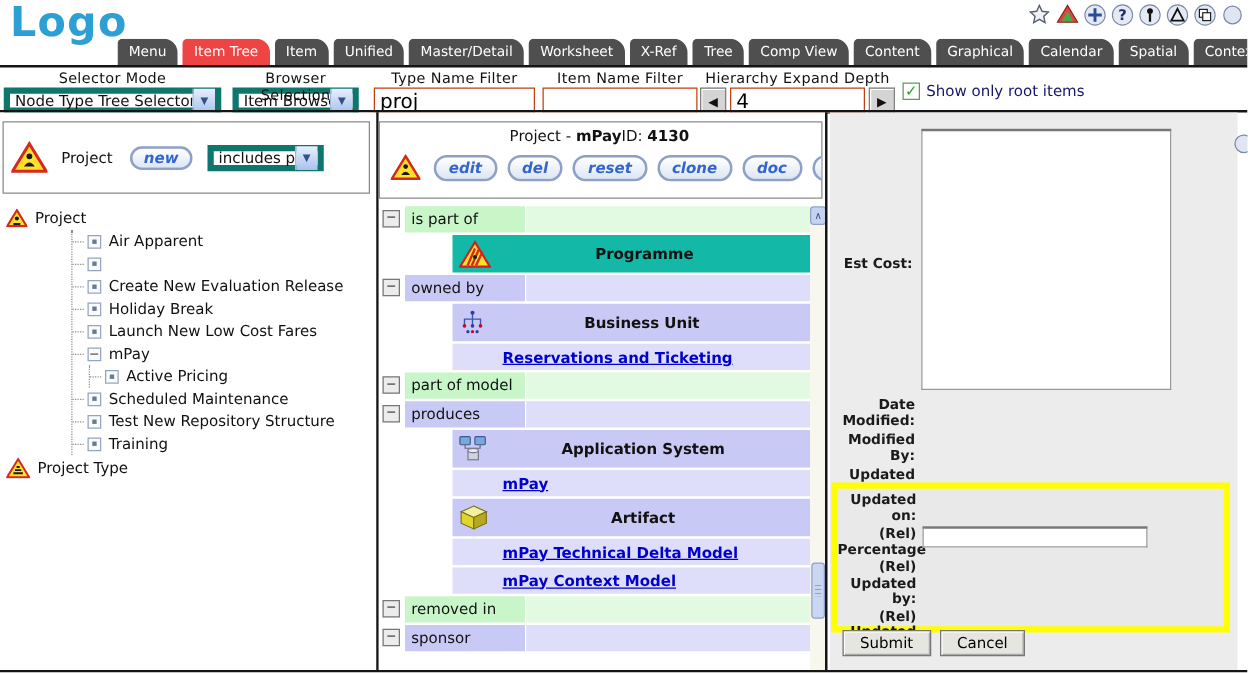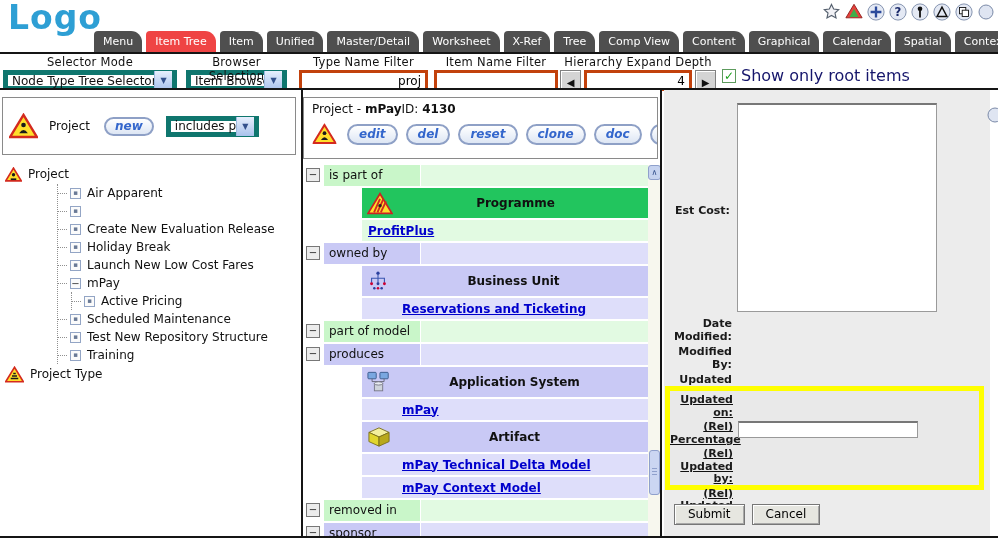--- a/index.html
+++ b/index.html
@@ -14,25 +14,25 @@
   .tab{background:#4f4f4f;color:#fff;font-size:11px;padding:4px 9px 4px;border-radius:4px 11px 0 0;cursor:default;flex:0 0 auto;}
   .tab.active{background:#ef4444;}
   .hline{left:0;right:0;height:2px;background:#151515;}
   .h1{top:52px;} .h2{top:88px;} .h3{top:536px;}
   
   .fgroup{position:absolute;top:55px;}
   .flabel{display:block;text-align:center;font-size:11.5px;letter-spacing:.3px;margin-bottom:2px;height:13px;}
   .xpsel{box-sizing:border-box;border:5px solid #0f766e;background:#fff;height:21px;display:flex;align-items:center;}
   .xpsel .val{flex:1;padding-left:4px;white-space:nowrap;overflow:hidden;}
   .xpsel .arr{width:17px;height:19px;background:linear-gradient(#e7effd,#a9c2ec);border-left:1px solid #9db9df;color:#33508c;font-size:8px;display:flex;align-items:center;justify-content:center;}
-  .xpinput{box-sizing:border-box;border:3px solid #c2410c;height:21px;font-size:12px;padding:2px 4px;font-family:inherit;background:#fff;text-align:right;}
+  .xpinput{box-sizing:border-box;border:1px solid #c2410c;height:21px;font-size:16px;padding:2px 4px;font-family:inherit;background:#fff;}
   .spin{width:20px;height:23px;background:#d4d4d4;border:1px solid #808080;box-shadow:inset 1px 1px 0 #fff;font-size:10px;display:flex;align-items:center;justify-content:center;color:#111;}
   .cbrow{display:flex;align-items:center;gap:5px;}
   .cb{width:14px;height:14px;box-sizing:border-box;border:1px solid #5d9b5d;background:#fff;color:#1ca21c;font-size:12px;line-height:12px;text-align:center;font-weight:bold;}
-  .cblabel{font-size:16px;color:#16166b;}
+  .cblabel{font-size:12px;color:#16166b;}
   
   .vline{top:90px;height:446px;width:2px;background:#151515;}
   .v1{left:301px;} .v2{left:660px;}
   .left-panel{left:0;top:90px;width:301px;height:446px;background:#fff;overflow:hidden;}
   .mid-panel{left:303px;top:90px;width:357px;height:446px;background:#fff;overflow:hidden;}
   .right-panel{left:664px;top:90px;width:326px;height:446px;background:#ececec;overflow:hidden;}
   
   .lp-header{position:absolute;left:2px;top:7px;width:294px;height:58px;border:1px solid #8a8a8a;display:flex;align-items:center;box-sizing:border-box;}
   .lp-header .icon{margin-left:6px;display:flex;}
   .lp-type{margin-left:11px;}
@@ -42,47 +42,47 @@
   .tree{position:absolute;left:4px;top:74px;right:0;}
   .tree-root{display:flex;align-items:center;height:20px;gap:6px;padding-left:1px;}
   .tree-kids{margin-left:53px;border-left:1px dotted #909090;}
   .tree-kids .tree-kids{margin-left:13px;}
   .tree-item{height:18px;display:flex;align-items:center;}
   .stub{width:9px;border-top:1px dotted #909090;margin-right:3px;flex:0 0 auto;}
   .expander{width:11px;height:11px;box-sizing:border-box;border:1px solid #93a5c5;background:#fbfbfb;font-size:7px;line-height:9px;text-align:center;color:#6a7a96;margin-right:6px;flex:0 0 auto;}
   .expander.minus{font-size:10px;color:#333;}
   
   .mp-header{position:absolute;left:0;top:7px;width:355px;height:62px;border:1px solid #8a8a8a;box-sizing:border-box;overflow:hidden;}
-  .mp-line1{display:flex;justify-content:flex-start;padding:4px 10px 2px 8px;}
+  .mp-line1{display:flex;justify-content:center;padding:4px 10px 2px 8px;}
   .mp-line2{display:flex;align-items:center;gap:8px;padding:3px 0 0 6px;white-space:nowrap;}
   .relations{position:absolute;left:2px;top:75px;width:343px;}
   .rel-label-row{display:flex;height:21px;margin-bottom:2px;}
   .minusbox{width:14px;height:14px;box-sizing:border-box;margin:3px 4px 0 1px;border:1px solid #777;background:#ececec;font-size:10px;line-height:11px;text-align:center;color:#222;flex:0 0 auto;}
   .rel-label{width:96px;font-size:12px;padding:3px 0 0 5px;box-sizing:border-box;flex:0 0 auto;}
   .rel-fill{flex:1;margin-left:1px;}
   .t-green .rel-label{background:#c9f6c9;} .t-green .rel-fill{background:#e2fae2;}
   .t-blue .rel-label{background:#c9c9f5;} .t-blue .rel-fill{background:#dedefa;}
   .rel-type-row{margin-left:57px;height:30px;margin-bottom:2px;display:flex;align-items:center;}
-  .rel-type-row.t-green{background:#22c55e;} .rel-type-row.t-blue{background:#c9c9f5;}
+  .rel-type-row.t-green{background:#14b8a6;} .rel-type-row.t-blue{background:#c9c9f5;}
   .rel-type-icon{margin-left:5px;display:flex;flex:0 0 auto;}
   .rel-type-name{flex:1;text-align:center;font-weight:bold;font-size:12px;padding-right:10px;}
   .rel-link-row{margin-left:57px;height:21px;margin-bottom:2px;display:flex;align-items:center;padding-left:6px;box-sizing:border-box;}
   .rel-link-row.t-green{background:#e2fae2;} .rel-link-row.t-blue{background:#dedefa;padding-left:40px;}
   .rel-link{font-weight:bold;font-size:12px;color:#0000cc;text-decoration:underline;cursor:pointer;}
   .mid-scroll{position:absolute;left:345px;top:75px;width:13px;height:371px;background:#f7f7ee;}
   .scroll-up{height:15px;background:#c6d3f0;border:1px solid #8fa0cc;border-radius:3px;color:#33508c;font-size:8px;display:flex;align-items:center;justify-content:center;box-sizing:border-box;}
   .scroll-thumb{position:absolute;top:285px;left:1px;width:11px;height:45px;background:#cbd6f2;border:1px solid #8fa0cc;border-radius:3px;box-sizing:border-box;}
   .scroll-thumb::after{content:"";position:absolute;left:2px;right:2px;top:17px;height:9px;background:repeating-linear-gradient(#8fa0cc 0 1px,transparent 1px 3px);}
   
   .ta-box{position:absolute;left:73px;top:13px;width:200px;height:209px;background:#fff;border:1px solid #9a9a9a;border-top:2px solid #777;box-sizing:border-box;resize:none;font-family:inherit;}
   .rlabel{font-weight:bold;font-size:11px;line-height:12.5px;text-align:right;color:#1a1a1a;}
   .est-label{position:absolute;left:0;top:115px;width:66px;}
   .plain-fields{position:absolute;left:0;top:228px;width:68px;}
   .plain-fields .rlabel{margin-bottom:3px;}
-  .hilite{position:absolute;left:1px;top:296px;width:319px;height:104px;border:5px solid #ffff00;background:#e9e9e9;box-sizing:border-box;padding-top:3px;text-decoration:underline;}
+  .hilite{position:absolute;left:1px;top:296px;width:319px;height:120px;border:5px solid #ffff00;background:#e9e9e9;box-sizing:border-box;padding-top:3px;}
   .hl-row{display:flex;margin-bottom:2px;}
   .hl-row .rlabel{width:63px;flex:0 0 auto;}
   .hl-input{margin-left:5px;width:180px;height:17px;box-sizing:border-box;border:1px solid #999;border-top:2px solid #777;background:#fff;font-family:inherit;font-size:11px;}
   .form-buttons{position:absolute;left:10px;top:414px;display:flex;gap:7px;}
   .btn{font-size:12px;font-family:inherit;padding:2px 13px 3px;background:#e6e6e0;border:1px solid #777;box-shadow:inset 1px 1px 0 #fff, inset -1px -1px 0 #a8a8a8;cursor:default;}
   .clipped-right-icon{left:987px;top:107px;display:flex;}
 </style>
 </head>
 <body>
 
@@ -315,23 +315,20 @@
       <div class="rel-type-row t-green">
         <span class="rel-type-icon">
           <svg width="26" height="23" viewBox="0 0 30 27">
             <polygon points="15,2 29,25 1,25" fill="#ffdf2b" stroke="#c22" stroke-width="2"></polygon>
             <path d="M8 24 L15 8 M12 24 L19 8 M16 24 L22 11" stroke="#d42a1e" stroke-width="2.2"></path>
             <circle cx="15" cy="16" r="2" fill="#222"></circle>
           </svg>
         </span>
         <span class="rel-type-name">Programme</span>
       </div>
-      <div class="rel-link-row t-green">
-        <span class="rel-link">ProfitPlus</span>
-      </div>
       <div class="rel-label-row t-blue">
         <span class="minusbox">−</span>
         <span class="rel-label">owned by</span>
         <span class="rel-fill"></span>
       </div>
       <div class="rel-type-row t-blue">
         <span class="rel-type-icon">
           <svg width="22" height="22" viewBox="0 0 24 24">
             <path d="M12 4v5M12 9H5v5M12 9h7v5M12 9v5" stroke="#3a55b0" stroke-width="1.2" fill="none"></path>
             <circle cx="12" cy="3.5" r="1.8" fill="#2b3f9e"></circle>

